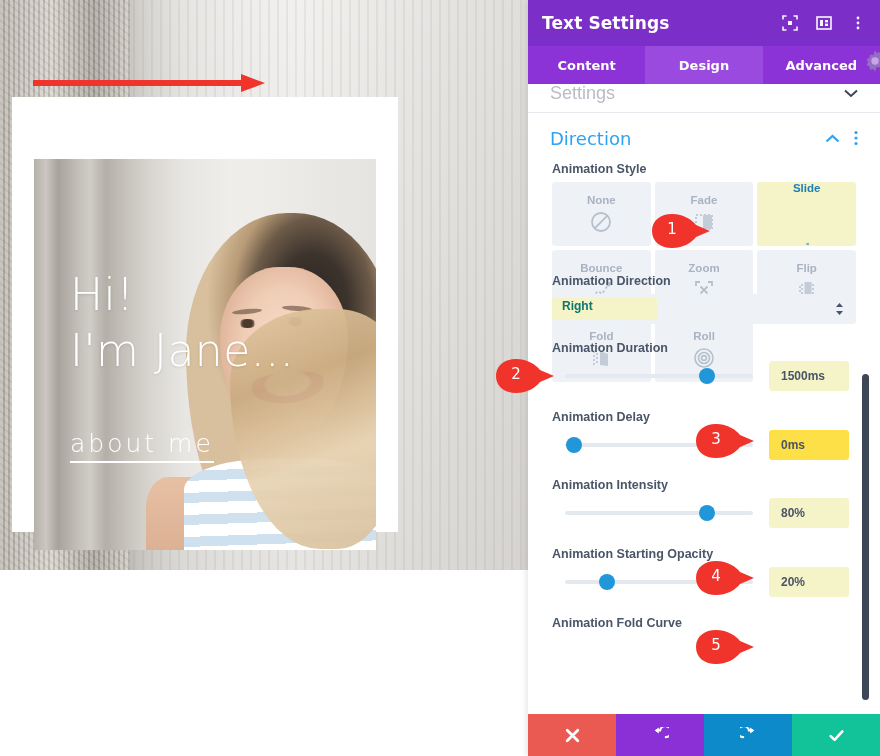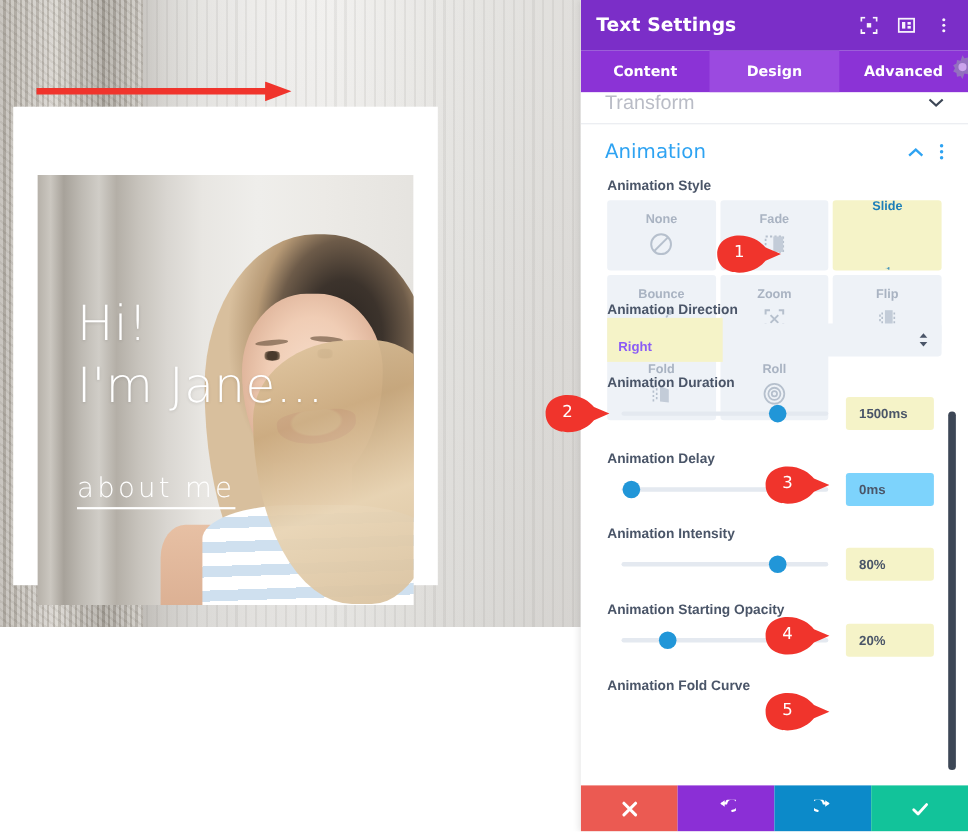--- a/index.html
+++ b/index.html
@@ -188,37 +188,37 @@
   .style-cell .ic{ width:24px; height:24px; display:block; }
 
   .row-label{ position:absolute; left:24px; color:#4a5568; font-size:12.5px; font-weight:bold; }
 
   .select-wrap{
     position:absolute; left:24px; width:304px; height:30px;
     background:#eef2f7; border-radius:3px; display:flex; align-items:center;
     padding:0 12px; cursor:pointer;
   }
   .select-val{
-    font-size:12px; font-weight:bold; color:#8b5cf6;
-    background:#f5f3c8; padding:19px 64px 7px 10px; margin-left:-12px;
+    font-size:12px; font-weight:bold; color:#0f766e;
+    background:#f5f3c8; padding:1px 64px 7px 10px; margin-left:-12px;
   }
   .select-arrows{ margin-left:auto; color:#4a5568; }
 
   .slider-row{ position:absolute; left:13px; width:352px; height:28px; }
   .track{
     position:absolute; left:24px; top:12px; height:4px; border-radius:2px;
     background:#e4e9f0;
   }
   .knob{
     position:absolute; top:6px; width:16px; height:16px; border-radius:50%;
     background:#2196d8; cursor:pointer;
   }
   .num-box{
     position:absolute; width:80px; height:30px; top:-1px;
-    background:#7dd3fc; border-radius:3px; display:flex; align-items:center;
+    background:#fde047; border-radius:3px; display:flex; align-items:center;
     padding-left:12px; font-size:12px; color:#4a5568; font-weight:bold;
   }
   .num-box.hl{ background:#f5f3c8; }
 
   .vscroll{
     position:absolute; left:334px; top:290px; width:7px; height:326px;
     background:#3d4756; border-radius:4px; cursor:pointer;
   }
 
   .action-bar{
@@ -304,29 +304,29 @@
 
     <div class="tabs">
       <div class="tab">Content</div>
       <div class="tab active">Design</div>
       <div class="tab">Advanced</div>
     </div>
 
     <div class="panel-body">
 
       <div class="section-faded">
-        <span>Transform</span>
+        <span>Settings</span>
         <svg class="chev" width="14" height="9" viewBox="0 0 14 9">
           <path d="M1 1.5 L7 7 L13 1.5" fill="none" stroke="#3d4756" stroke-width="2"></path>
         </svg>
       </div>
       <div class="divider"></div>
 
       <div class="sec-head">
-        <h3>Animation</h3>
+        <h3>Direction</h3>
         <div class="tools">
           <svg width="15" height="9" viewBox="0 0 15 9">
             <path d="M1.5 7.5 L7.5 2 L13.5 7.5" fill="none" stroke="#2ea3f2" stroke-width="2.2"></path>
           </svg>
           <svg width="4" height="16" viewBox="0 0 4 16">
             <circle cx="2" cy="2.5" r="1.6" fill="#2ea3f2"></circle>
             <circle cx="2" cy="8" r="1.6" fill="#2ea3f2"></circle>
             <circle cx="2" cy="13.5" r="1.6" fill="#2ea3f2"></circle>
           </svg>
         </div>

